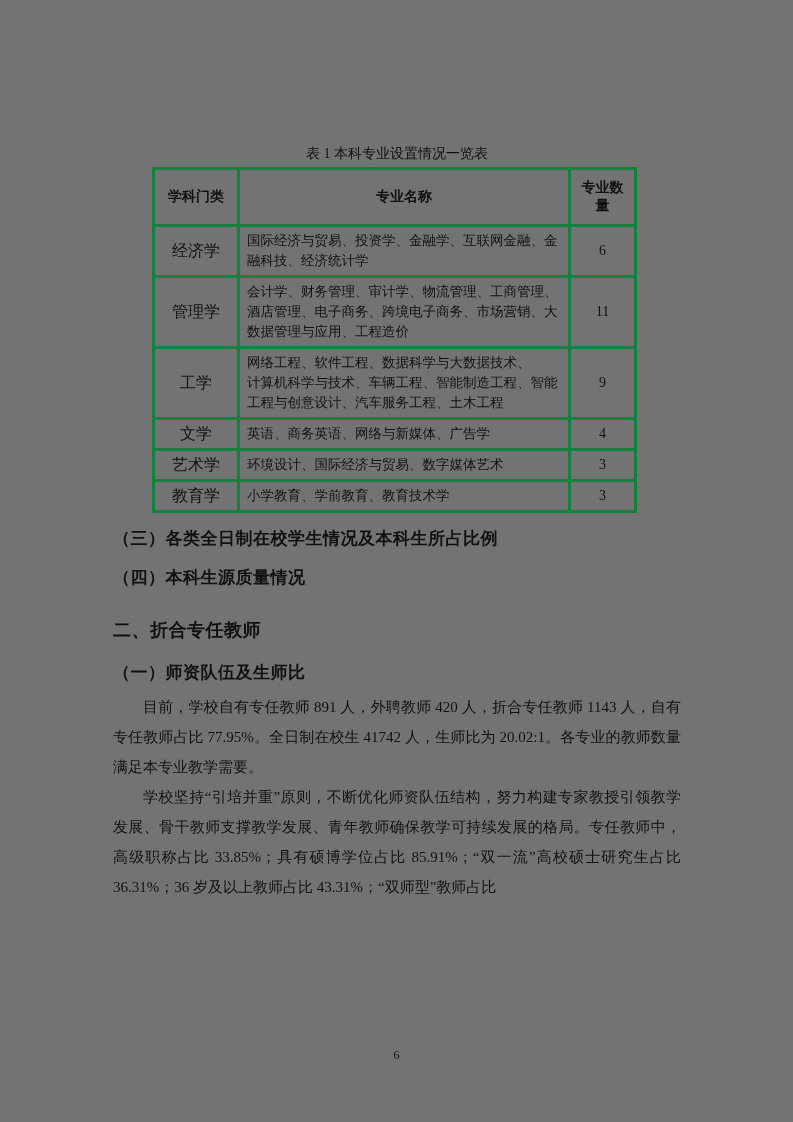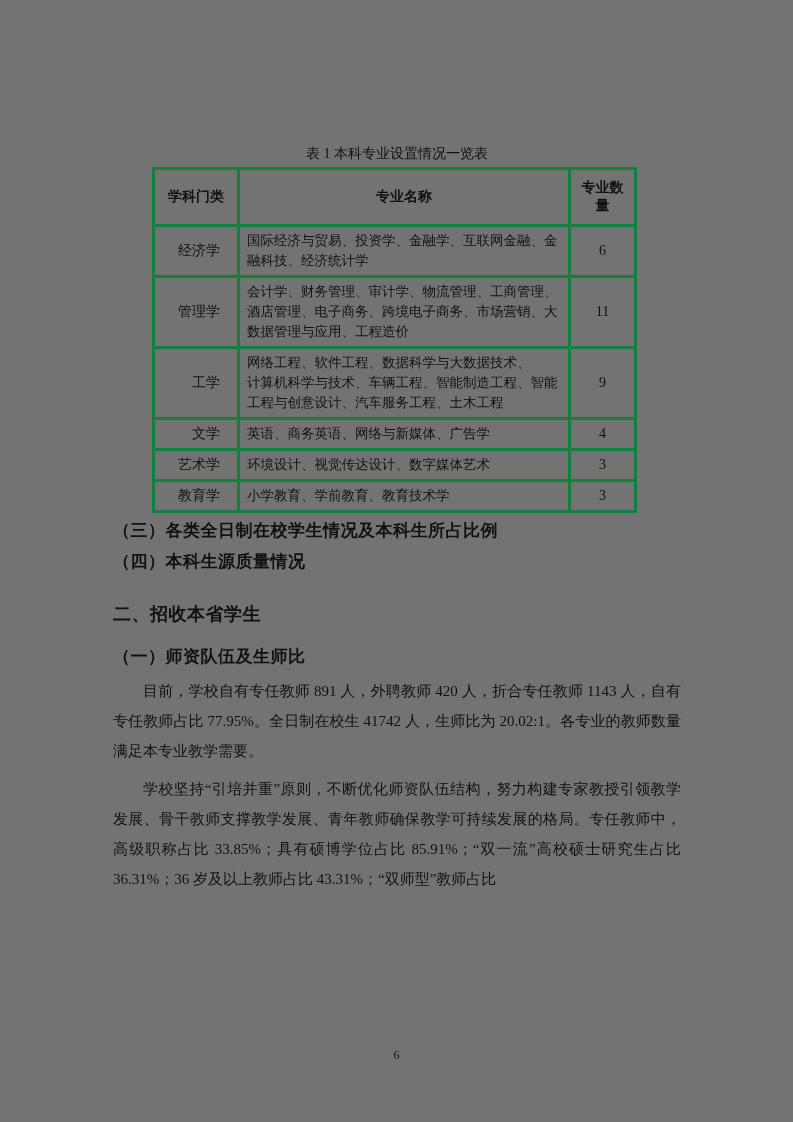--- a/index.html
+++ b/index.html
@@ -40,22 +40,22 @@
     font-size: 14px;
     text-align: center;
     padding: 9px 4px;
     color: #111111;
   }
   .col-category { width: 85px; }
   .col-majors   { width: 331px; }
   .col-count    { width: 66px; }
   td.cell-category {
     font-family: "Liberation Serif", serif;
-    font-size: 14px;
-    text-align: right;
+    font-size: 16px;
+    text-align: center;
     padding: 3px 17px;
   }
   td.cell-majors {
     font-family: "Liberation Serif", serif;
     font-size: 13.5px;
     line-height: 20px;
     text-align: left;
     padding: 4px 7px;
     white-space: pre-line;
   }
@@ -64,21 +64,21 @@
     font-size: 14px;
     text-align: center;
     padding: 3px 2px;
   }
   .section-heading {
     font-family: "Liberation Sans", sans-serif;
     font-weight: 700;
     font-size: 17px;
     line-height: 26px;
     color: #111111;
-    margin-top: 5px;
+    margin-top: 13px;
     letter-spacing: 0.5px;
   }
   .part-heading {
     font-family: "Liberation Sans", sans-serif;
     font-weight: 700;
     font-size: 18px;
     line-height: 27px;
     color: #111111;
     margin-top: 26px;
     letter-spacing: 0.5px;
@@ -86,21 +86,21 @@
   .sub-heading { margin-top: 16px; }
   p.body-para {
     font-family: "Liberation Serif", serif;
     font-size: 15px;
     line-height: 30px;
     text-align: justify;
     text-indent: 2em;
     color: #111111;
     margin-top: 6px;
   }
-  p.body-para.follow { margin-top: 8px; }
+  p.body-para.follow { margin-top: 0; }
   .page-number {
     position: absolute;
     left: 0;
     right: 0;
     top: 1048px;
     text-align: center;
     font-family: "Liberation Serif", serif;
     font-size: 12px;
     color: #111111;
   }
@@ -143,36 +143,36 @@
 计算机科学与技术、车辆工程、智能制造工程、智能工程与创意设计、汽车服务工程、土木工程</td>
           <td class="cell-count">9</td>
         </tr>
         <tr>
           <td class="cell-category">文学</td>
           <td class="cell-majors">英语、商务英语、网络与新媒体、广告学</td>
           <td class="cell-count">4</td>
         </tr>
         <tr>
           <td class="cell-category">艺术学</td>
-          <td class="cell-majors">环境设计、视觉传达设计、数字媒体艺术</td>
+          <td class="cell-majors">环境设计、国际经济与贸易、数字媒体艺术</td>
           <td class="cell-count">3</td>
         </tr>
         <tr>
           <td class="cell-category">教育学</td>
           <td class="cell-majors">小学教育、学前教育、教育技术学</td>
           <td class="cell-count">3</td>
         </tr>
       </tbody>
     </table>
 
     <div class="section-heading">（三）各类全日制在校学生情况及本科生所占比例</div>
 
     <div class="section-heading">（四）本科生源质量情况</div>
 
-    <div class="part-heading">二、招收本省学生</div>
+    <div class="part-heading">二、折合专任教师</div>
 
     <div class="section-heading sub-heading">（一）师资队伍及生师比</div>
     <p class="body-para">目前，学校自有专任教师 891 人，外聘教师 420 人，折合专任教师 1143 人，自有专任教师占比 77.95%。全日制在校生 41742 人，生师比为 20.02:1。各专业的教师数量满足本专业教学需要。</p>
     <p class="body-para follow">学校坚持“引培并重”原则，不断优化师资队伍结构，努力构建专家教授引领教学发展、骨干教师支撑教学发展、青年教师确保教学可持续发展的格局。专任教师中，高级职称占比 33.85%；具有硕博学位占比 85.91%；“双一流”高校硕士研究生占比 36.31%；36 岁及以上教师占比 43.31%；“双师型”教师占比</p>
 
   </div>
 
   <div class="page-number">6</div>
 </div>
 

